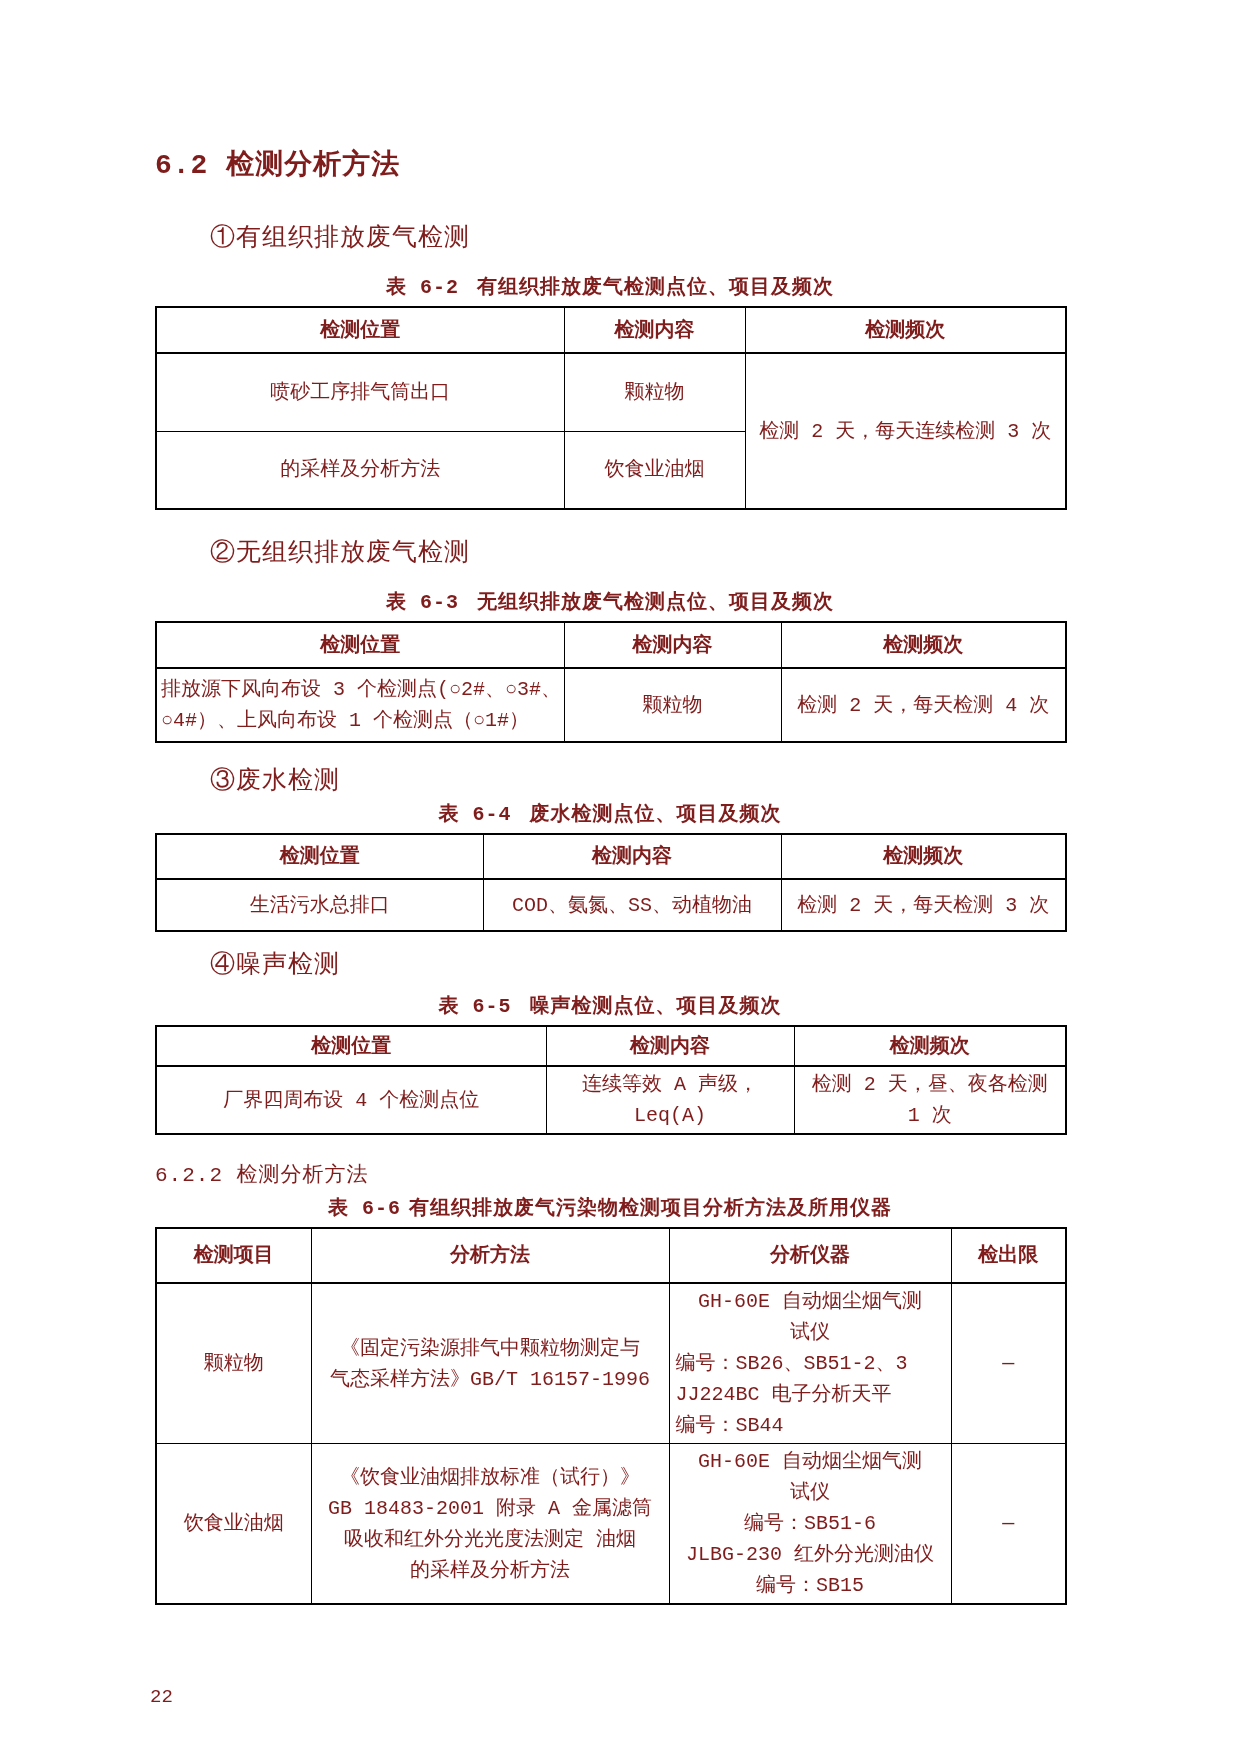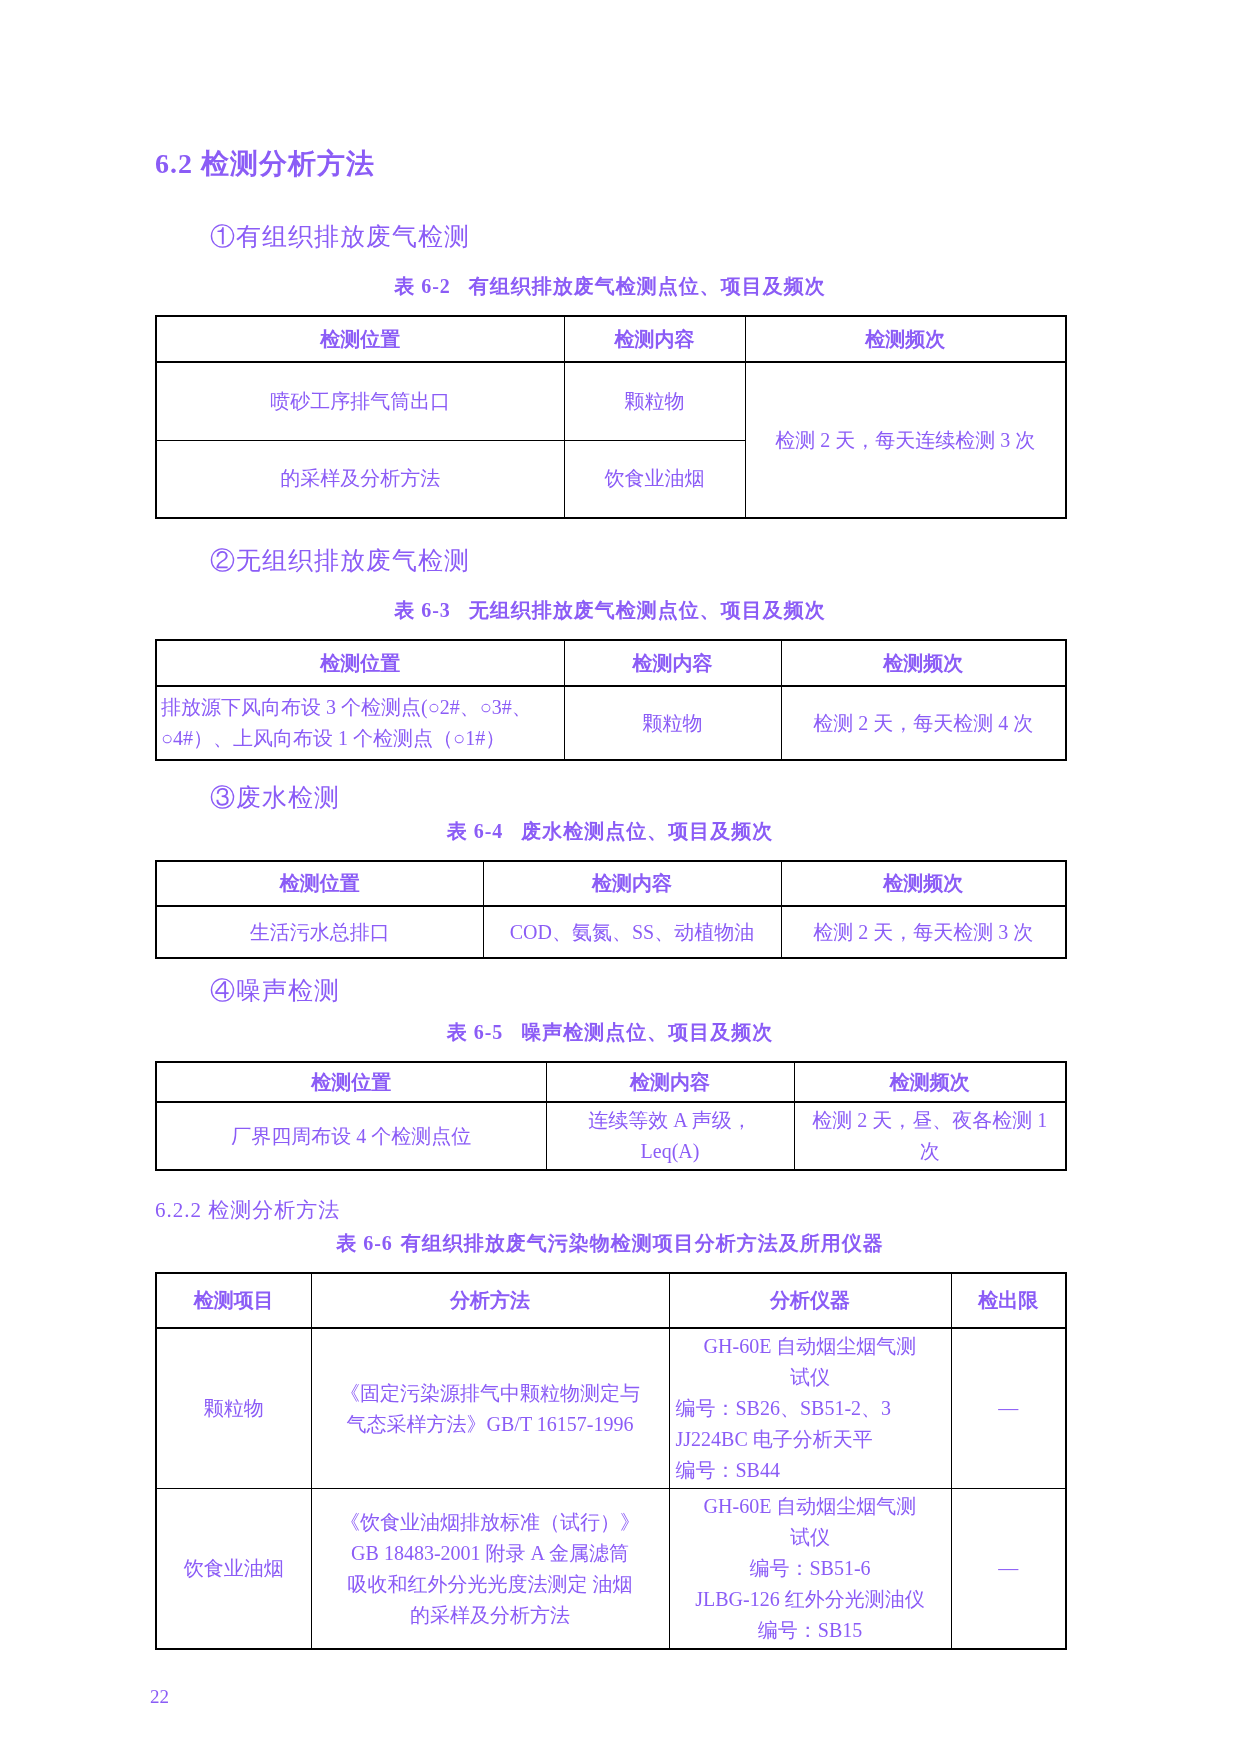--- a/index.html
+++ b/index.html
@@ -1,22 +1,22 @@
 <!DOCTYPE html>
 <html><head>
 <meta charset="utf-8">
 <style>
   * { margin:0; padding:0; box-sizing:border-box; }
   html,body { background:#ffffff; }
   .page {
     position:relative;
     width:1240px; height:1754px;
     background:#ffffff;
-    color:#8b5cf6;
-    font-family:Liberation Serif, serif;
+    color:#7f1d1d;
+    font-family:Liberation Mono, monospace;
     overflow:hidden;
   }
   .content {
     position:absolute; left:155px; top:0; width:910px;
   }
   .h-main {
     margin-top:145px;
     font-size:28px; font-weight:bold;
     letter-spacing:1px;
   }
@@ -44,21 +44,21 @@
   .cap-64 { margin-top:4px; }
   .cap-65 { margin-top:12px; }
   .cap-66 { margin-top:6px; }
   .tbl-caption .cap-label { margin-right:18px; }
   .cap-66 .cap-label { margin-right:8px; }
 
   table.doc-table {
     width:910px;
     border-collapse:collapse;
     table-layout:fixed;
-    margin-top:15px;
+    margin-top:6px;
     font-size:20px;
   }
   table.doc-table th, table.doc-table td {
     border:1.5px solid #000;
     text-align:center;
     vertical-align:middle;
     padding:2px 6px;
     line-height:1.55;
   }
   table.doc-table { border:2px solid #000; }
@@ -260,21 +260,21 @@
         <tr>
           <td class="r2">饮食业油烟</td>
           <td class="r2 pre">《饮食业油烟排放标准（试行）》
 GB 18483-2001 附录 A 金属滤筒
 吸收和红外分光光度法测定 油烟
 的采样及分析方法</td>
           <td class="r2 instr">
             <div class="line center">GH-60E 自动烟尘烟气测</div>
             <div class="line center">试仪</div>
             <div class="line center">编号：SB51-6</div>
-            <div class="line center">JLBG-126 红外分光测油仪</div>
+            <div class="line center">JLBG-230 红外分光测油仪</div>
             <div class="line center">编号：SB15</div>
           </td>
           <td class="r2">—</td>
         </tr>
       </tbody>
     </table>
 
   </div>
 
   <div class="page-number">22</div>

